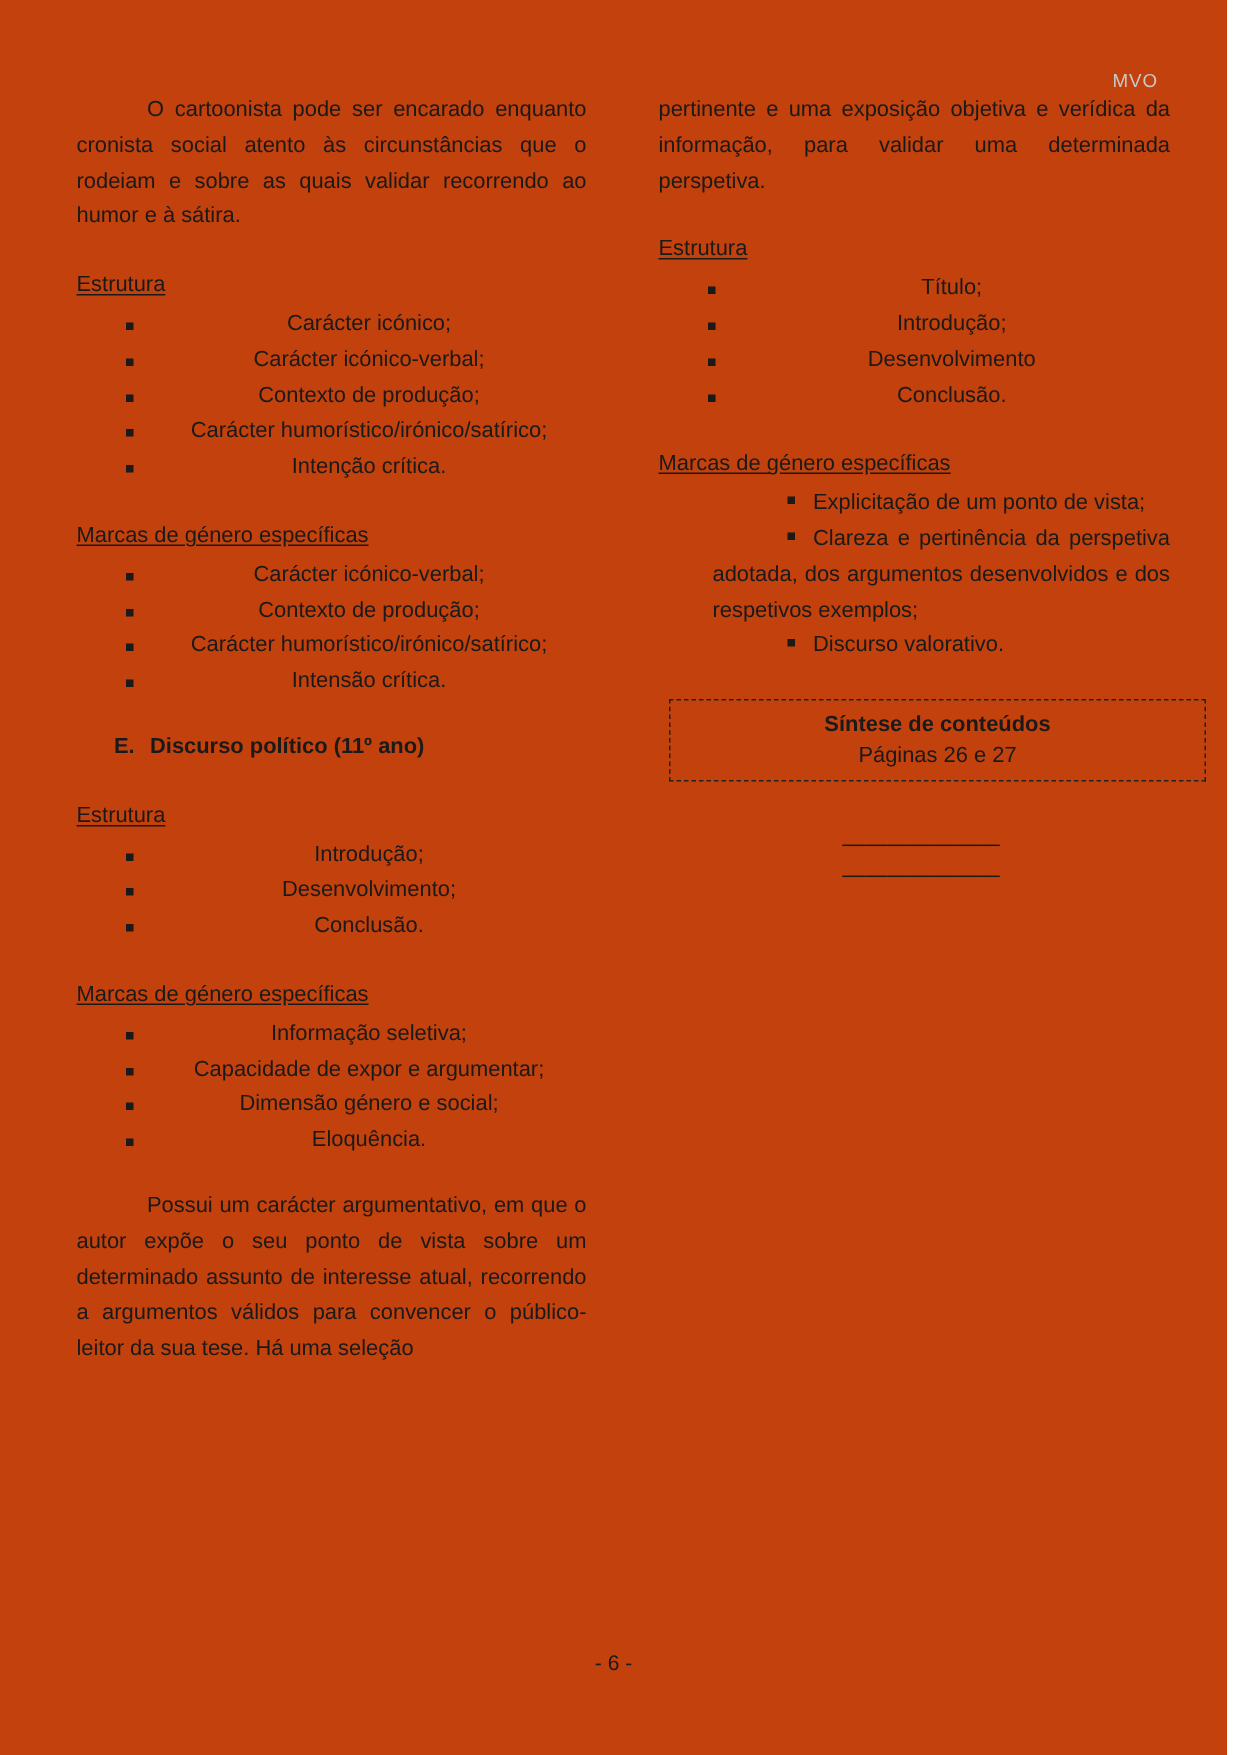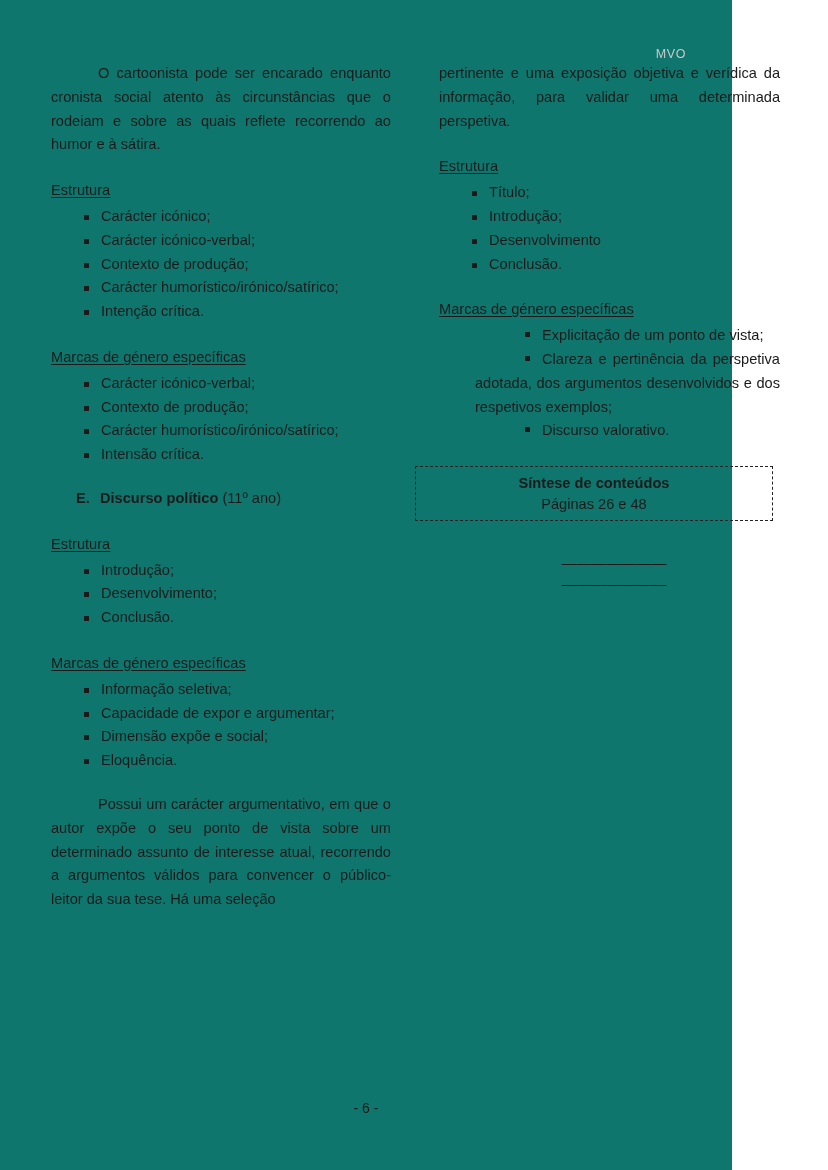--- a/index.html
+++ b/index.html
@@ -12,23 +12,23 @@
     height: 1170px;
     position: relative;
     font-family: "Liberation Sans", sans-serif;
     color: #1a1a1a;
     overflow: hidden;
   }
 
   .page {
     position: absolute;
     inset: 0;
-    width: 732px;
+    width: 818px;
     height: 1170px;
-    background: #0f766e;
+    background: #c2410c;
   }
 
   .watermark {
     position: absolute;
     top: 47px;
     right: 46px;
     font-size: 12.5px;
     letter-spacing: 0.6px;
     color: #c9c9c9;
     font-family: "Liberation Sans", sans-serif;
@@ -73,21 +73,21 @@
   ul.blist {
     list-style: none;
     margin: 0 0 0 0;
     padding: 0;
   }
   ul.blist li {
     font-size: 14.6px;
     line-height: 23.8px;
     position: relative;
     padding-left: 50px;
-    text-align: left;
+    text-align: center;
   }
   ul.blist li::before {
     content: "";
     position: absolute;
     left: 33px;
     top: 10px;
     width: 5px;
     height: 5px;
     background: #1a1a1a;
   }
@@ -123,28 +123,28 @@
     margin: 0;
     padding-left: 25px;
     text-indent: 0;
   }
   .enum-letter {
     font-weight: bold;
     display: inline-block;
     width: 24px;
   }
   .enum-title { font-weight: bold; }
-  .enum-paren { font-weight: normal; }
+  .enum-paren { font-weight: bold; }
 
   .spacer-sm { height: 11px; }
   .spacer-md { height: 20px; }
 
   .synthesis-box {
     position: absolute;
-    left: 415px;
+    left: 446px;
     top: 466px;
     width: 358px;
     height: 55px;
     border: 1px dashed #222222;
     box-sizing: border-box;
     display: flex;
     flex-direction: column;
     align-items: center;
     justify-content: center;
   }
@@ -186,21 +186,21 @@
 <body>
 
 <div class="page">
 
   <div class="watermark">MVO</div>
 
   <div class="columns">
 
     <div class="col col-left">
 
-      <p class="body-par">O cartoonista pode ser encarado enquanto cronista social atento às circunstâncias que o rodeiam e sobre as quais reflete recorrendo ao humor e à sátira.</p>
+      <p class="body-par">O cartoonista pode ser encarado enquanto cronista social atento às circunstâncias que o rodeiam e sobre as quais validar recorrendo ao humor e à sátira.</p>
 
       <div class="spacer-sm"></div>
       <div class="sec-head-wrap">
         <h4 class="sec-head">Estrutura</h4>
       </div>
       <ul class="blist">
         <li>Carácter icónico;</li>
         <li>Carácter icónico-verbal;</li>
         <li>Contexto de produção;</li>
         <li>Carácter humorístico/irónico/satírico;</li>
@@ -233,21 +233,21 @@
         <li>Conclusão.</li>
       </ul>
 
       <div class="spacer-sm"></div>
       <div class="sec-head-wrap">
         <h4 class="sec-head">Marcas de género específicas</h4>
       </div>
       <ul class="blist">
         <li>Informação seletiva;</li>
         <li>Capacidade de expor e argumentar;</li>
-        <li>Dimensão expõe e social;</li>
+        <li>Dimensão género e social;</li>
         <li>Eloquência.</li>
       </ul>
 
       <div class="spacer-md"></div>
       <p class="body-par">Possui um carácter argumentativo, em que o autor expõe o seu ponto de vista sobre um determinado assunto de interesse atual, recorrendo a argumentos válidos para convencer o público-leitor da sua tese. Há uma seleção</p>
 
     </div>
 
     <div class="col col-right">
 
@@ -273,21 +273,21 @@
         <li><span class="bsq"></span><span>Clareza e pertinência da perspetiva adotada, dos argumentos desenvolvidos e dos respetivos exemplos;</span></li>
         <li class="nojust"><span class="bsq"></span><span>Discurso valorativo.</span></li>
       </ul>
 
     </div>
 
   </div>
 
   <div class="synthesis-box">
     <div class="synthesis-title">Síntese de conteúdos</div>
-    <div class="synthesis-sub">Páginas 26 e 48</div>
+    <div class="synthesis-sub">Páginas 26 e 27</div>
   </div>
 
   <div class="dash-rows">
     <div class="dash-row">———————</div>
     <div class="dash-row">———————</div>
   </div>
 
   <div class="footer">- 6 -</div>
 
 </div>

